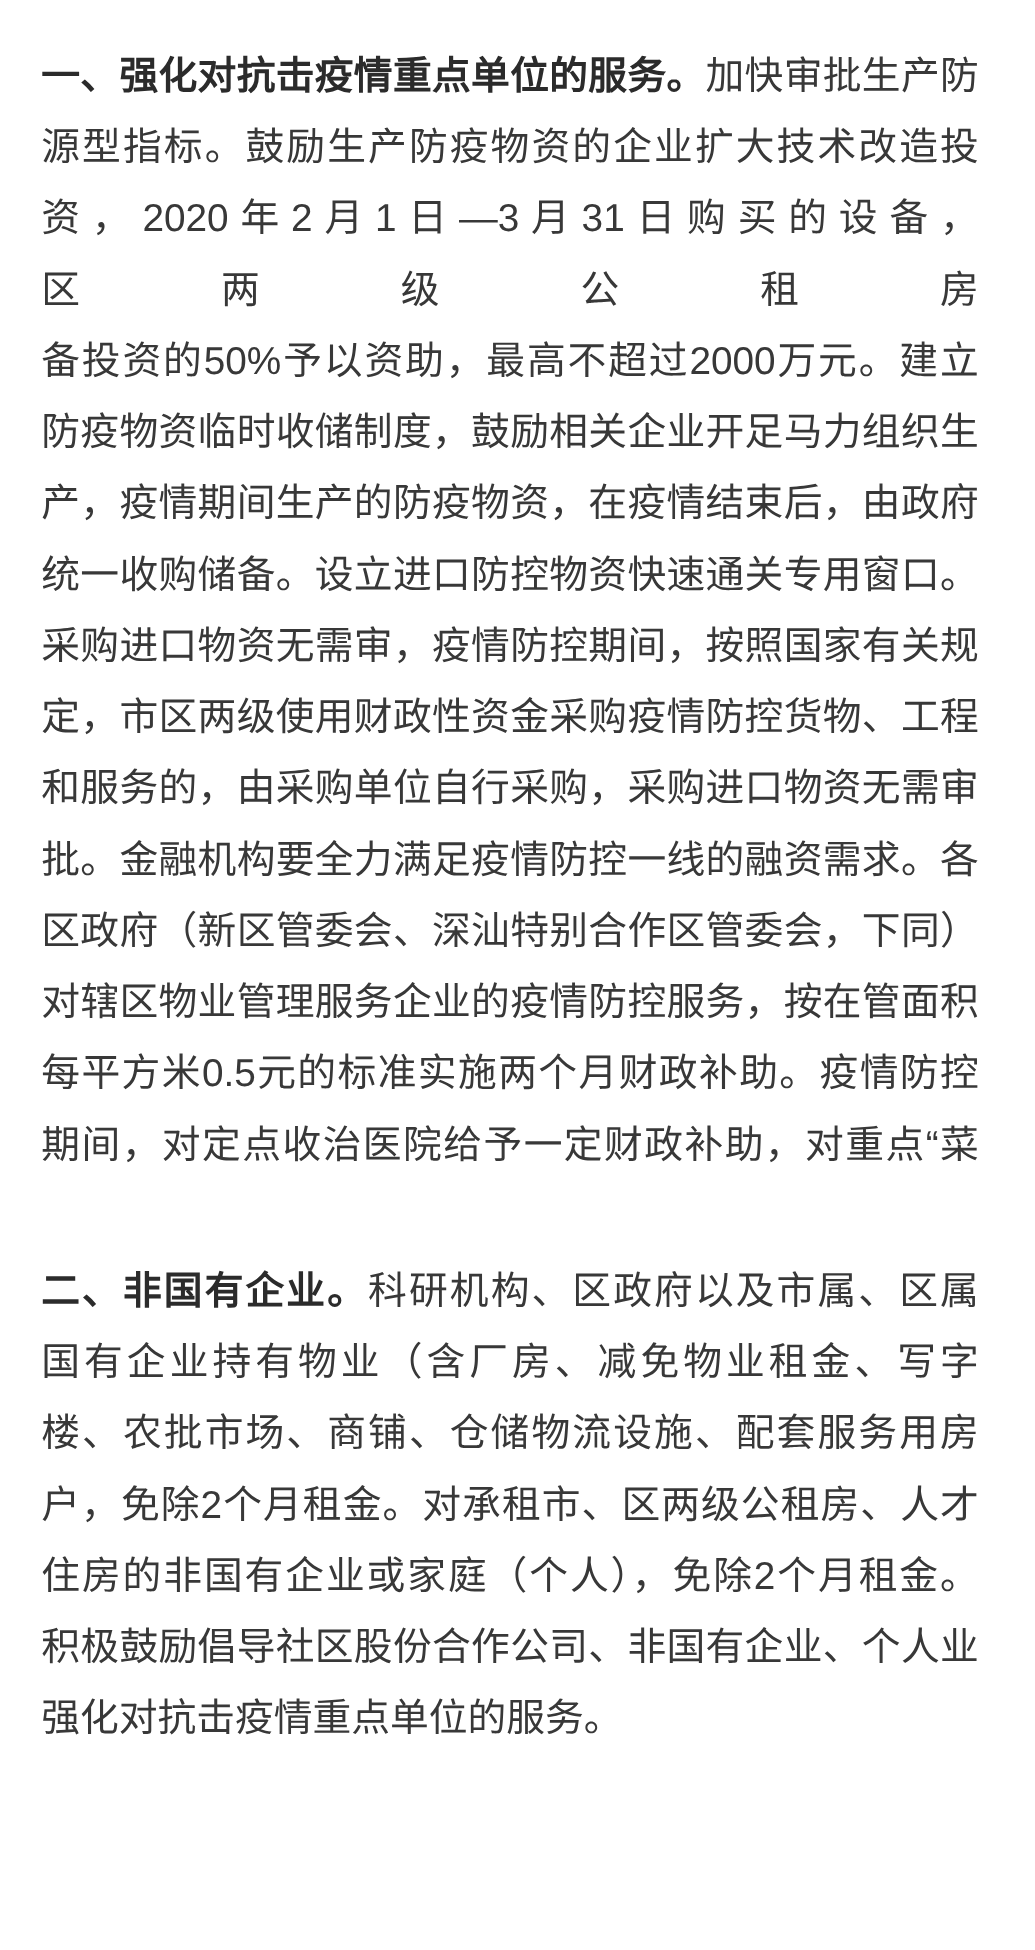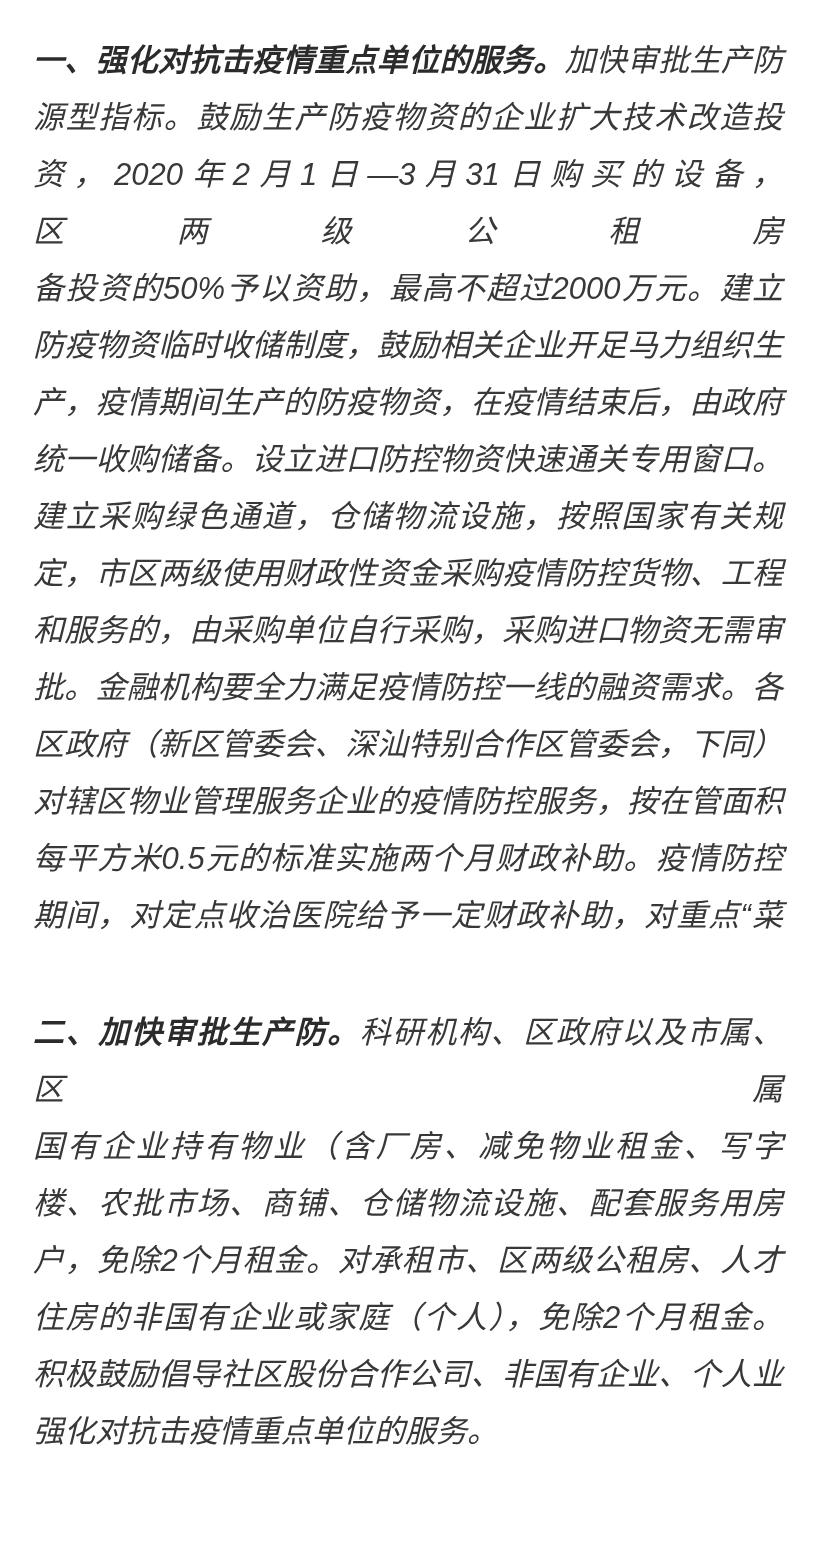--- a/index.html
+++ b/index.html
@@ -13,21 +13,20 @@
     padding: 0;
   }
   body {
     width: 828px;
     min-height: 1560px;
     background: var(--page-bg);
     overflow-x: hidden;
   }
   .article {
     padding: 32px 45px 0 33px;
-    font-style: italic;
   }
   .paragraph { display: block; }
   .paragraph + .paragraph { margin-top: 60px; }
   .line {
     font-family: "Liberation Sans", "DejaVu Sans", sans-serif;
     font-size: 31px;
     line-height: 57px;
     color: var(--text-color);
     text-align: justify;
     text-align-last: justify;
@@ -46,31 +45,31 @@
 
 <div class="article">
   <div class="paragraph">
       <div class="line"><b class="lead">一、强化对抗击疫情重点单位的服务。</b><span>加快审批生产防</span></div>
       <div class="line"><span>源型指标。鼓励生产防疫物资的企业扩大技术改造投</span></div>
       <div class="line"><span>资，2020年2月1日—3月31日购买的设备，区两级公租房</span></div>
       <div class="line"><span>备投资的50%予以资助，最高不超过2000万元。建立</span></div>
       <div class="line"><span>防疫物资临时收储制度，鼓励相关企业开足马力组织生</span></div>
       <div class="line"><span>产，疫情期间生产的防疫物资，在疫情结束后，由政府</span></div>
       <div class="line"><span>统一收购储备。设立进口防控物资快速通关专用窗口。</span></div>
-      <div class="line"><span>建立采购绿色通道，仓储物流设施，按照国家有关规</span></div>
+      <div class="line"><span>采购进口物资无需审，疫情防控期间，按照国家有关规</span></div>
       <div class="line"><span>定，市区两级使用财政性资金采购疫情防控货物、工程</span></div>
       <div class="line"><span>和服务的，由采购单位自行采购，采购进口物资无需审</span></div>
       <div class="line"><span>批。金融机构要全力满足疫情防控一线的融资需求。各</span></div>
       <div class="line"><span>区政府（新区管委会、深汕特别合作区管委会，下同）</span></div>
       <div class="line"><span>对辖区物业管理服务企业的疫情防控服务，按在管面积</span></div>
       <div class="line"><span>每平方米0.5元的标准实施两个月财政补助。疫情防控</span></div>
       <div class="line"><span>期间，对定点收治医院给予一定财政补助，对重点“菜</span></div>
     </div>
   <div class="paragraph">
-      <div class="line"><b class="lead">二、加快审批生产防。</b><span>科研机构、区政府以及市属、区属</span></div>
+      <div class="line"><b class="lead">二、非国有企业。</b><span>科研机构、区政府以及市属、区属</span></div>
       <div class="line"><span>国有企业持有物业（含厂房、减免物业租金、写字</span></div>
       <div class="line"><span>楼、农批市场、商铺、仓储物流设施、配套服务用房</span></div>
       <div class="line"><span>户，免除2个月租金。对承租市、区两级公租房、人才</span></div>
       <div class="line"><span>住房的非国有企业或家庭（个人），免除2个月租金。</span></div>
       <div class="line"><span>积极鼓励倡导社区股份合作公司、非国有企业、个人业</span></div>
       <div class="line p-last"><span>强化对抗击疫情重点单位的服务。</span></div>
     </div>
 </div>
 
 </body></html>

